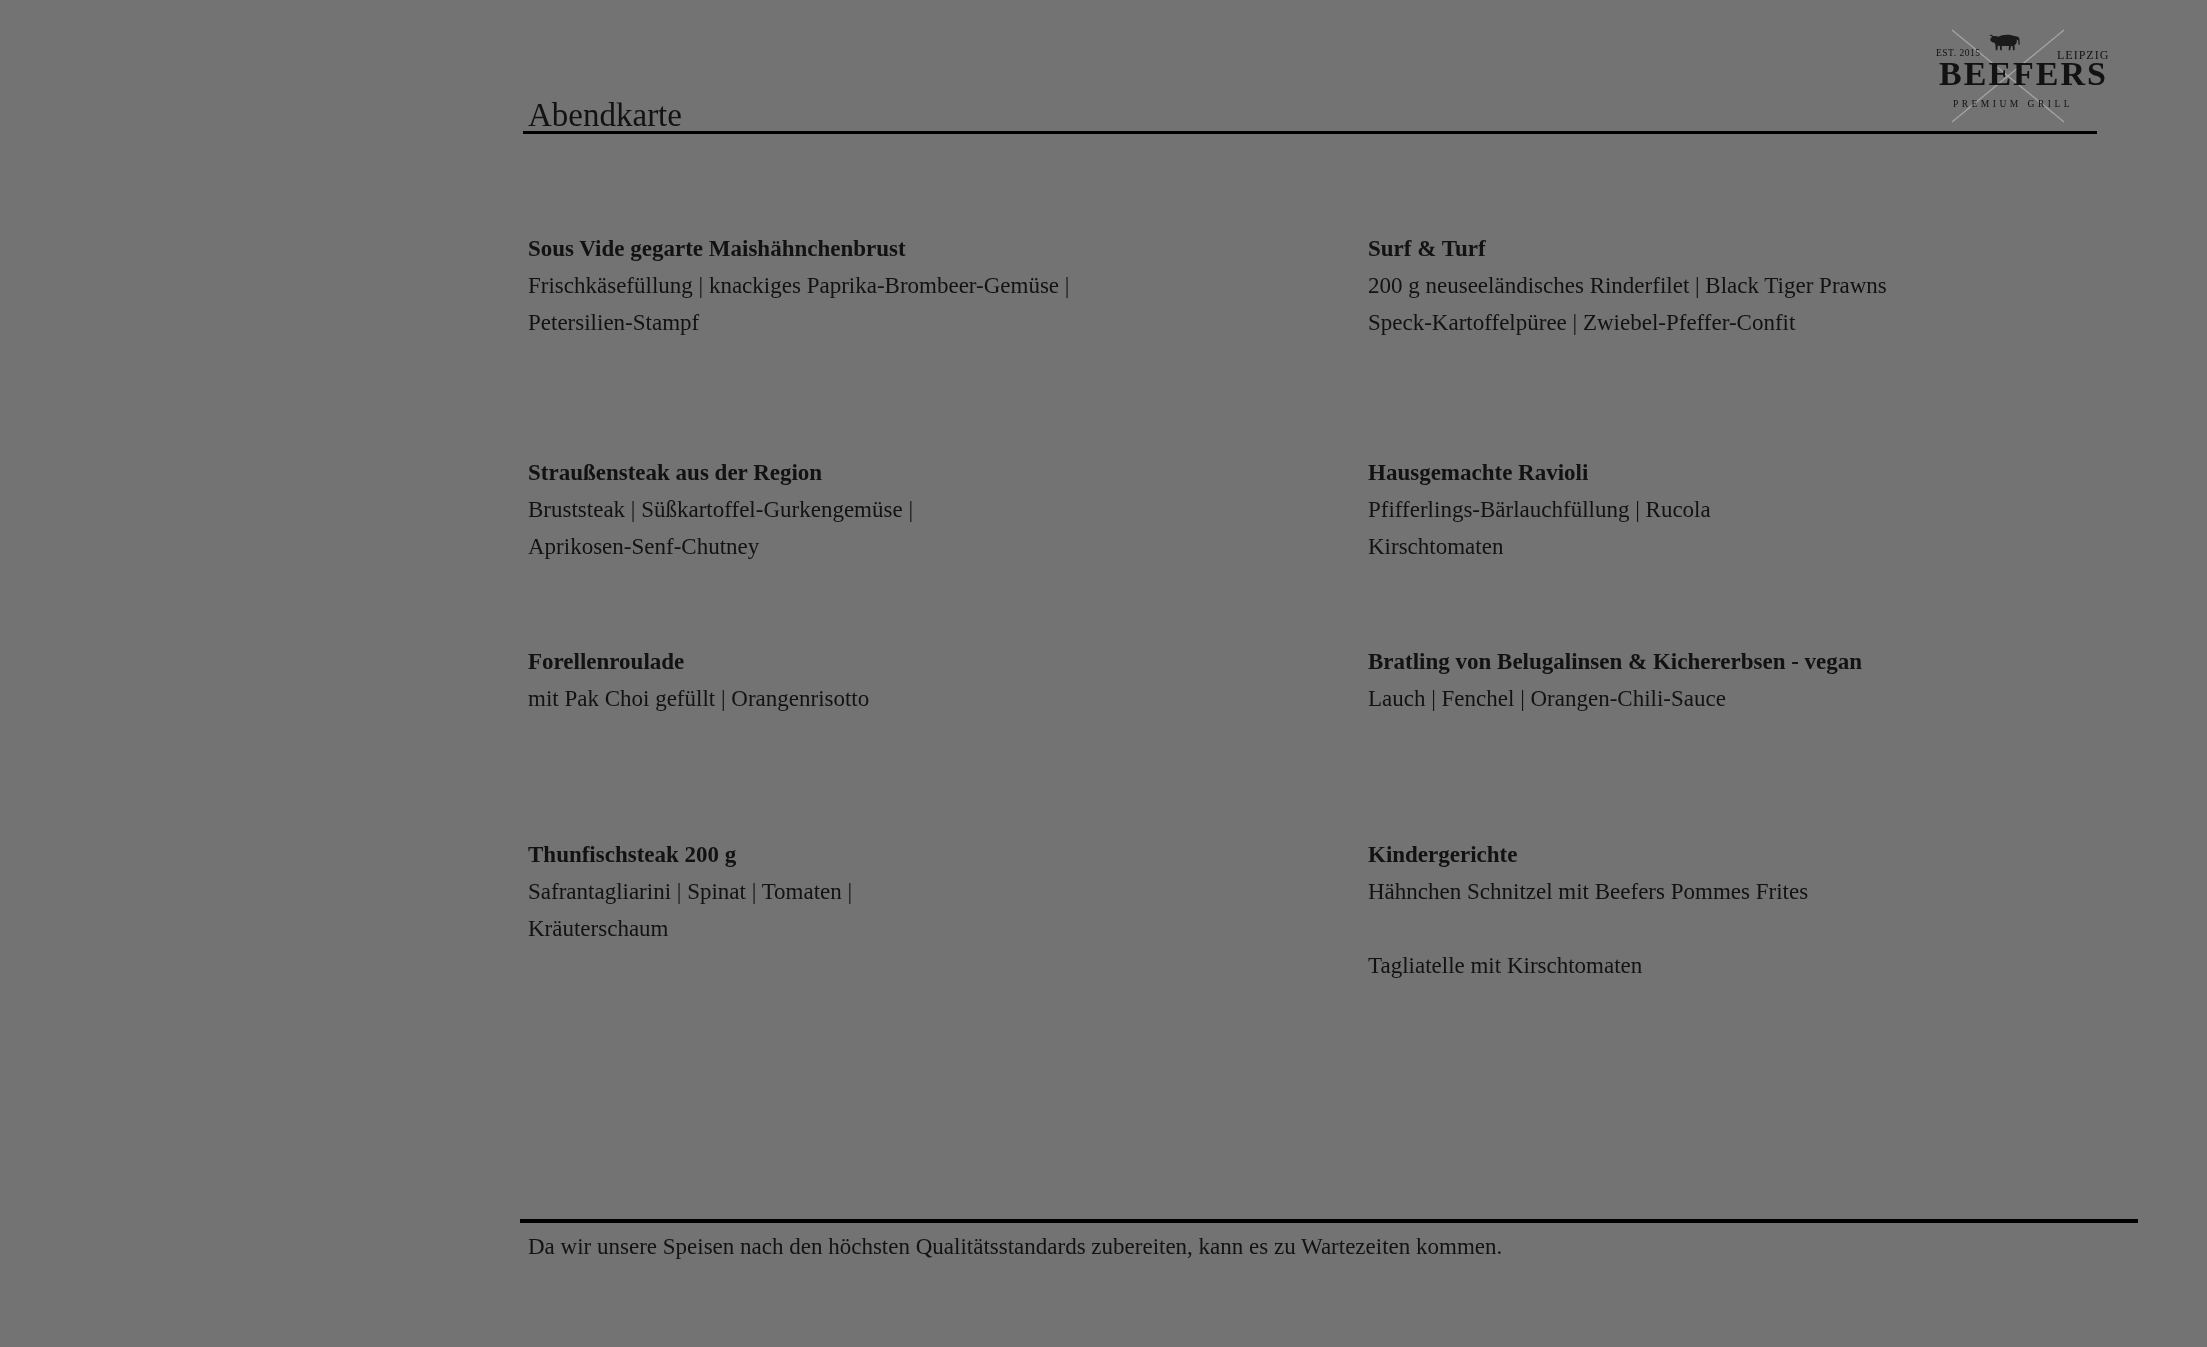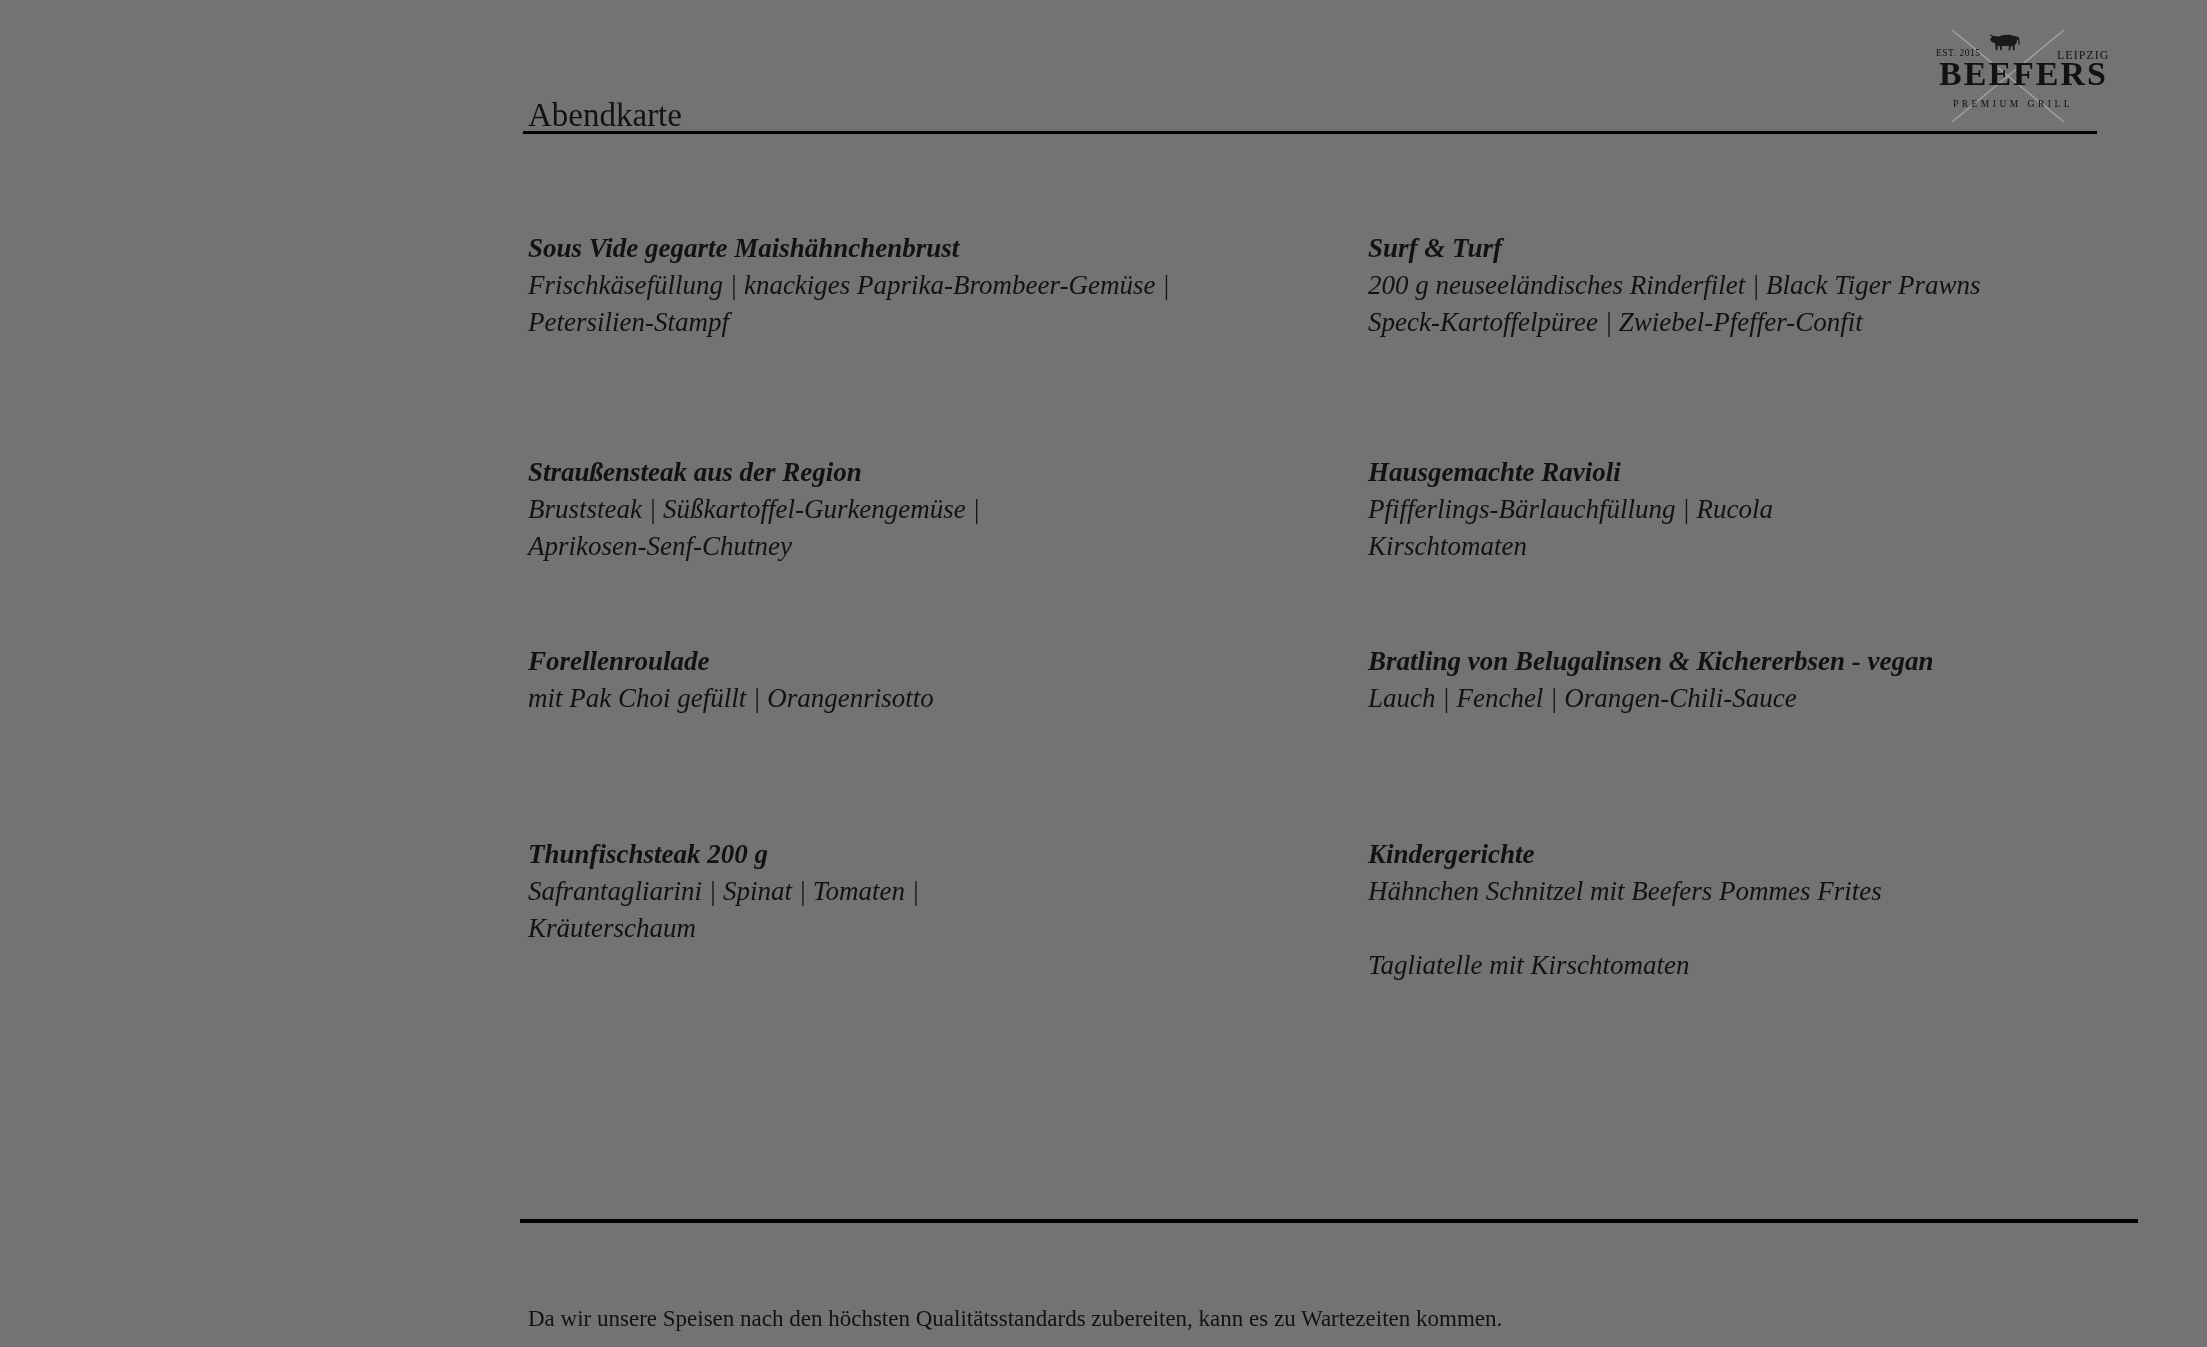--- a/index.html
+++ b/index.html
@@ -21,33 +21,33 @@
   .logo-name{position:absolute;left:0;top:37px;width:100%;text-align:right;
              font-size:34px;font-weight:bold;letter-spacing:2px;line-height:34px;white-space:nowrap;}
   .logo-tagline{position:absolute;left:0;top:72px;width:100%;text-align:center;
                 font-size:9.5px;letter-spacing:3.5px;white-space:nowrap;margin-top:7px;}
 
   
   .page-title{position:absolute;left:528px;top:96px;font-size:33px;line-height:38px;font-weight:normal;margin:0;}
   .title-rule{position:absolute;left:523px;top:131px;width:1574px;height:3px;background:#000;}
 
   
-  .item{position:absolute;font-size:27px;line-height:37px;white-space:nowrap;font-style:italic;}
+  .item{position:absolute;font-size:23px;line-height:37px;white-space:nowrap;}
   .c1{left:528px;}
   .c2{left:1368px;}
   .r1{top:230px;}
   .r2{top:407px;margin-top:47px;}
   .r3{top:643px;}
   .r4{top:836px;}
   .item .t{font-weight:bold;}
   .item .d{min-height:37px;}
 
   
   .footer-rule{position:absolute;left:520px;top:1219px;width:1618px;height:4px;background:#000;}
-  .footer-note{position:absolute;left:528px;top:1304px;font-size:23px;line-height:30px;white-space:nowrap;}
+  .footer-note{position:absolute;left:528px;top:1232px;font-size:23px;line-height:30px;white-space:nowrap;}
 </style>
 </head>
 <body>
 
 <div class="page">
 
   <div class="logo">
     <svg class="logo-cross" viewBox="0 0 190 112" preserveAspectRatio="none">
       <line x1="34" y1="10" x2="146" y2="102" stroke-width="1.4" stroke="#a3a3a3"></line>
       <line x1="146" y1="10" x2="34" y2="102" stroke-width="1.4" stroke="#a3a3a3"></line>

